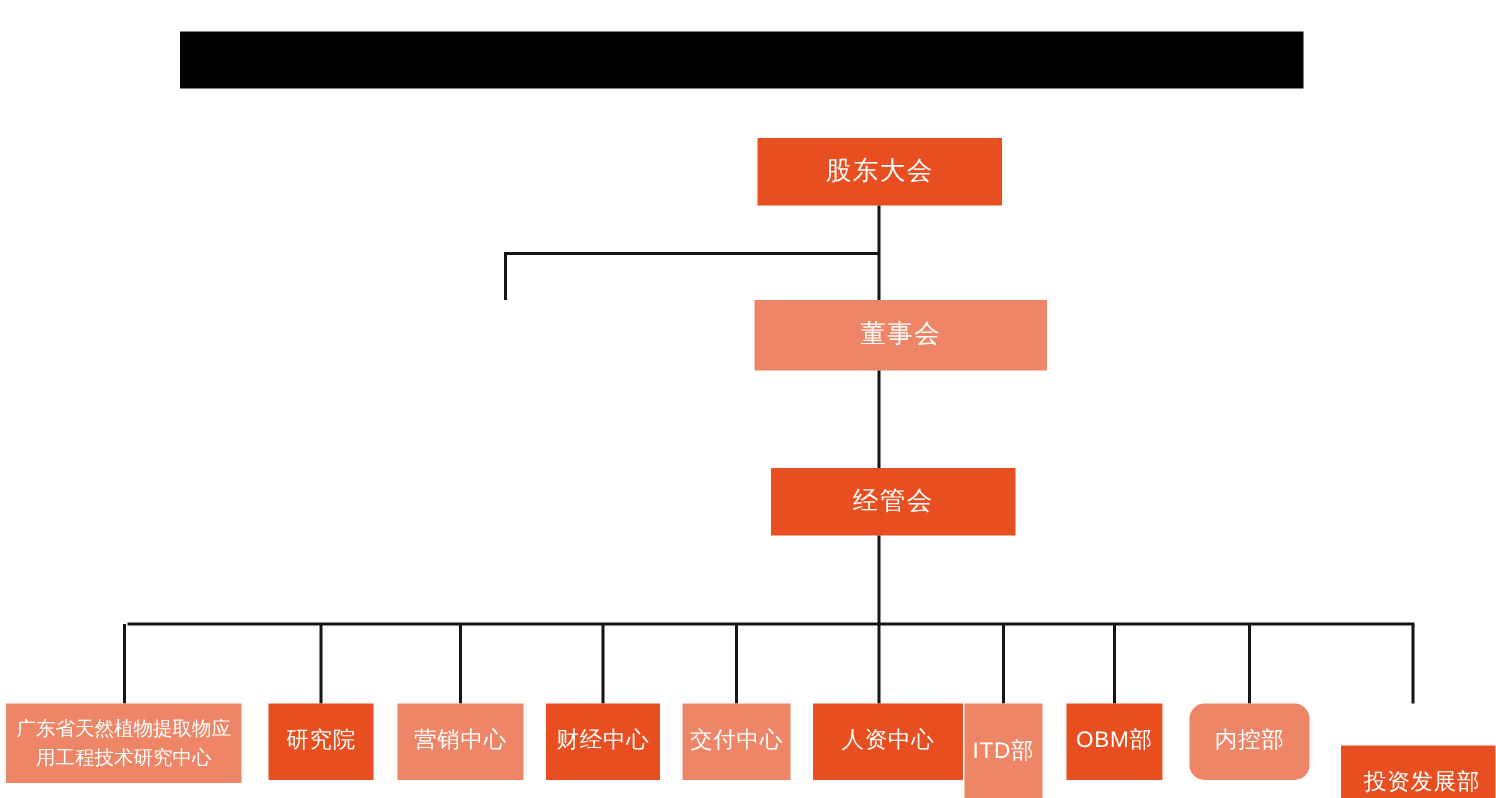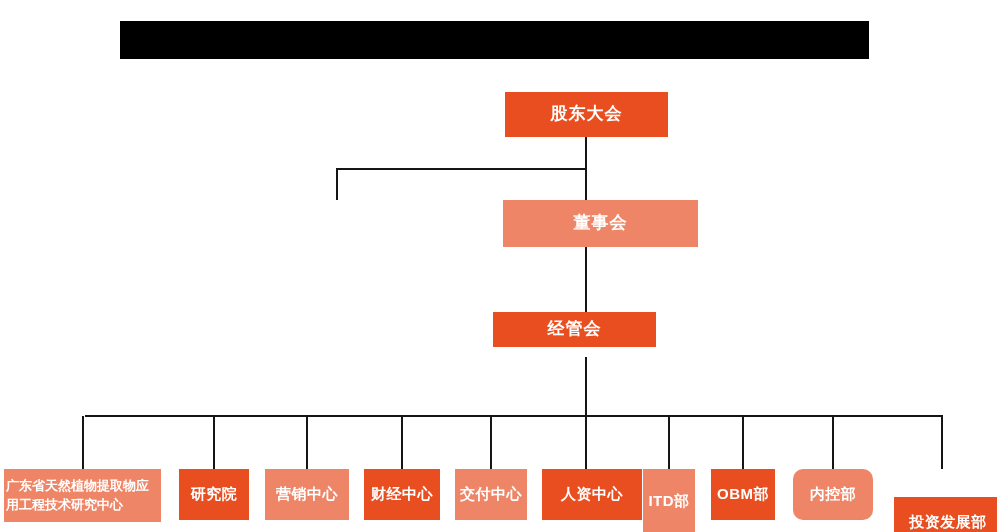--- a/index.html
+++ b/index.html
@@ -13,21 +13,21 @@
   *{box-sizing:border-box;margin:0;padding:0;}
   html,body{background:var(--background);}
   body{
     font-family:"Liberation Sans","DejaVu Sans",sans-serif;
     width:997px;height:532px;overflow:hidden;position:relative;
   }
   .stage{position:absolute;left:0;top:0;width:997px;height:532px;background:var(--background);}
   .redacted-bar{position:absolute;left:120px;top:21px;width:749px;height:38px;background:var(--redaction);}
   .node{
     position:absolute;display:flex;align-items:center;justify-content:center;
-    color:var(--text);font-weight:bold;font-size:17px;text-align:left;
+    color:var(--text);font-weight:normal;font-size:17px;text-align:center;
     letter-spacing:1px;line-height:1.35;
   }
   .node.dark{background:var(--primary);}
   .node.light{background:var(--secondary);}
   .node.dept{font-size:15px;letter-spacing:0.5px;}
   .node.small{font-size:13px;letter-spacing:0;padding:0 2px;line-height:1.45;}
   .line{position:absolute;background:var(--line);}
   .line.v{width:2px;}
   .line.h{height:2px;}
 </style>
@@ -45,21 +45,21 @@
   <div class="line v" style="left:585px;top:137px;height:63px"></div>
   <div class="line h" style="left:336px;top:168px;width:250px"></div>
   <div class="line v" style="left:336px;top:168px;height:32px"></div>
 
   <div class="node light" style="left:503px;top:200px;width:195px;height:47px">
     <span>董事会</span>
   </div>
 
   <div class="line v" style="left:585px;top:247px;height:65px"></div>
 
-  <div class="node dark" style="left:493px;top:312px;width:163px;height:35px">
+  <div class="node dark" style="left:514px;top:312px;width:163px;height:45px">
     <span>经管会</span>
   </div>
 
   <div class="line v" style="left:585px;top:357px;height:59px"></div>
   <div class="line h" style="left:85px;top:415px;width:858px"></div>
 
   <div>
       <div class="line v" style="left: 82px; top: 416px; height: 53px;"></div>
       <div class="node dept light small" style="left: 4px; top: 469px; width: 157px; height: 53px;">
         <span>广东省天然植物提取物应用工程技术研究中心</span>

